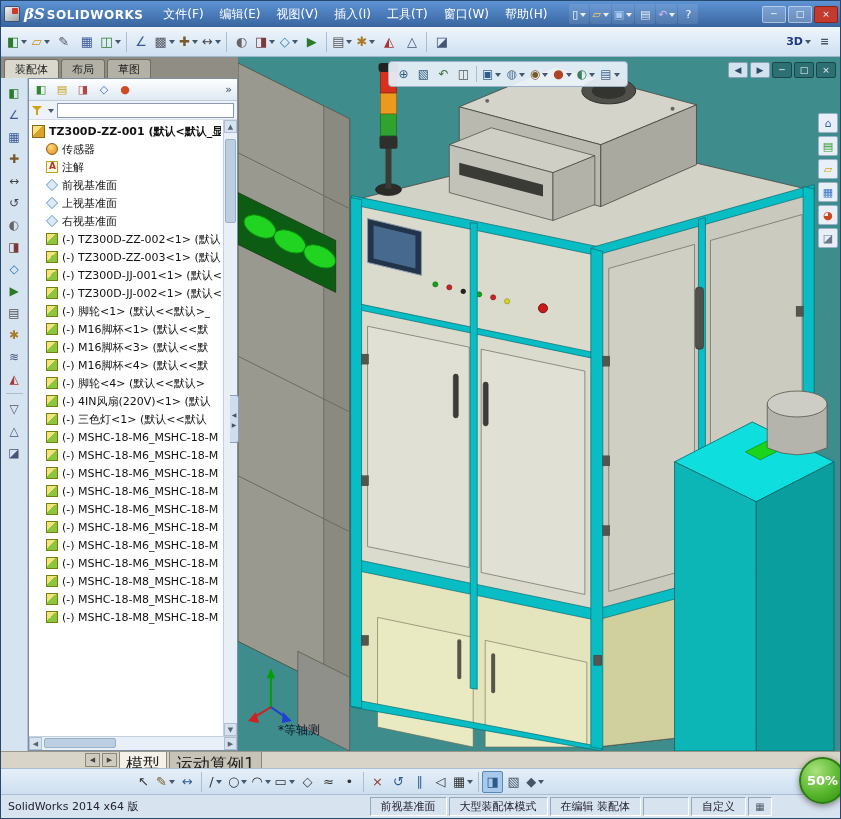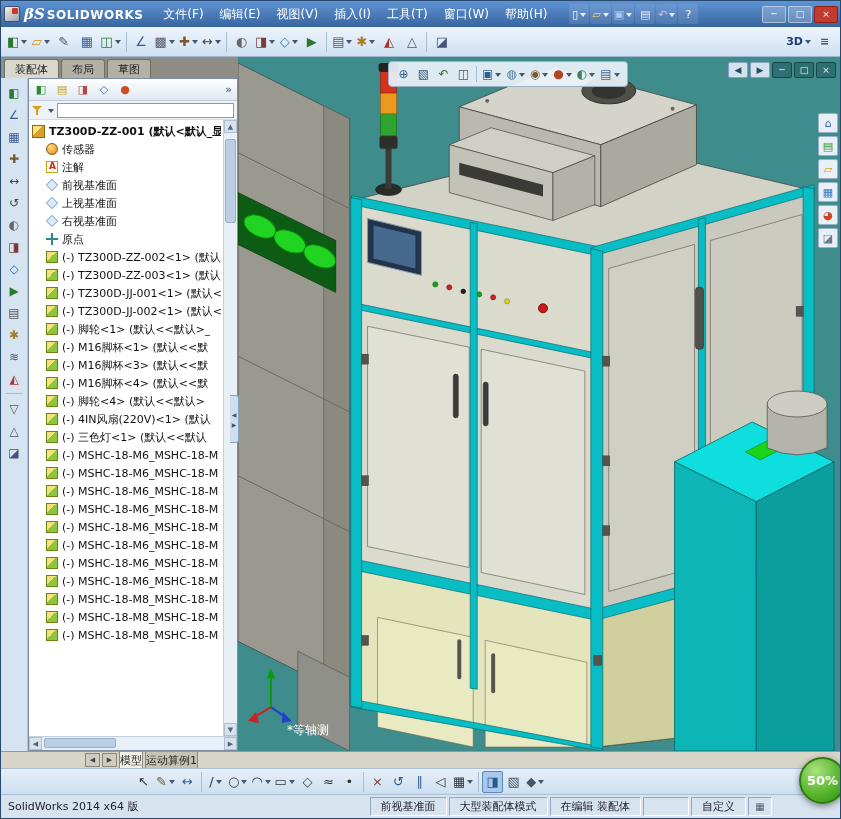--- a/index.html
+++ b/index.html
@@ -84,27 +84,27 @@
   .hud{position:absolute;left:150px;top:4px;height:26px;display:flex;align-items:center;gap:1px;padding:0 5px;background:rgba(234,242,250,.92);border:1px solid #9ab0c8;border-radius:4px}
   .hud .tbtn{height:21px;min-width:19px}
   .hud .glyph{font-size:12px}
   .hud .tsep{height:16px;margin:0 2px}
   .doc-controls{position:absolute;top:5px;right:4px;display:flex;gap:2px}
   .dcb{width:20px;height:16px;display:flex;align-items:center;justify-content:center;font-size:9px;background:#d3e2ef;border:1px solid #8aa0b8;color:#2a4a66;border-radius:2px}
   .dcb.dark{background:#2e6f74;border-color:#16474c;color:#eef6f6}
   .task-pane{position:absolute;top:56px;right:2px;display:flex;flex-direction:column;gap:3px}
   .tp-btn{width:20px;height:20px;background:#e9eff6;border:1px solid #9ab0c8;border-radius:2px;display:flex;align-items:center;justify-content:center}
   .tp-btn .glyph{font-size:11px;line-height:1}
-  .view-label{position:absolute;left:49px;bottom:12px;color:#ffffff;font-size:12px}
+  .view-label{position:absolute;left:40px;bottom:12px;color:#0f172a;font-size:12px}
   .splitter{position:absolute;left:229px;top:338px;width:9px;height:48px;background:#cfdeee;border:1px solid #8aa0b8;border-left:none;display:flex;flex-direction:column;align-items:center;justify-content:center;gap:3px;font-size:6px;color:#456;z-index:6;border-radius:0 3px 3px 0}
 
   
   .bottom-tabs{height:17px;flex:none;display:flex;align-items:flex-start;background:#d8d4c8;border-top:1px solid #9a968a;padding-left:84px;gap:2px}
   .bt-arrow{width:15px;height:14px;margin-top:1px;background:#cfcbbf;border:1px solid #8a867a;display:flex;align-items:center;justify-content:center;font-size:7px;color:#444}
-  .btab{font-size:11px;padding:1px 0 2px;background:#c7c3b7;color:#222;border:1px solid #8a867a;border-top:none;border-radius:0 0 3px 3px;white-space:nowrap}
+  .btab{font-size:17px;padding:1px 6px 2px;background:#c7c3b7;color:#222;border:1px solid #8a867a;border-top:none;border-radius:0 0 3px 3px;white-space:nowrap}
   .btab.active{background:#f4f1e8}
 
   
   .sketchbar{height:26px;flex:none;display:flex;align-items:center;background:linear-gradient(#e6eff8,#cddff0);border-top:1px solid #a9bed4;padding-left:132px}
   .sketchbar .tbtn{height:22px;min-width:21px}
   .sketchbar .tbtn.active{background:#a9c9ea;border:1px solid #5a88b8}
 
   
   .statusbar{height:24px;flex:none;display:flex;align-items:center;background:#d8e3f0;border-top:1px solid #a9bed4;font-size:11px;color:#223;padding:0 2px}
   .sb-left{flex:1;padding-left:5px;white-space:nowrap}
@@ -449,24 +449,20 @@
                 <div class="trow">
                   <span class="ticon" data-icon="plane"></span>
                   <span class="tlabel">上视基准面</span>
                 </div>
 
                 <div class="trow">
                   <span class="ticon" data-icon="plane"></span>
                   <span class="tlabel">右视基准面</span>
                 </div>
 
-                <div class="trow">
-                  <span class="ticon" data-icon="origin"></span>
-                  <span class="tlabel">原点</span>
-                </div>
 
                 <div class="trow">
                   <span class="ticon" data-icon="part"></span>
                   <span class="tlabel">(-) TZ300D-ZZ-002&lt;1&gt; (默认&lt;</span>
                 </div>
 
                 <div class="trow">
                   <span class="ticon" data-icon="part"></span>
                   <span class="tlabel">(-) TZ300D-ZZ-003&lt;1&gt; (默认&lt;</span>
                 </div>

